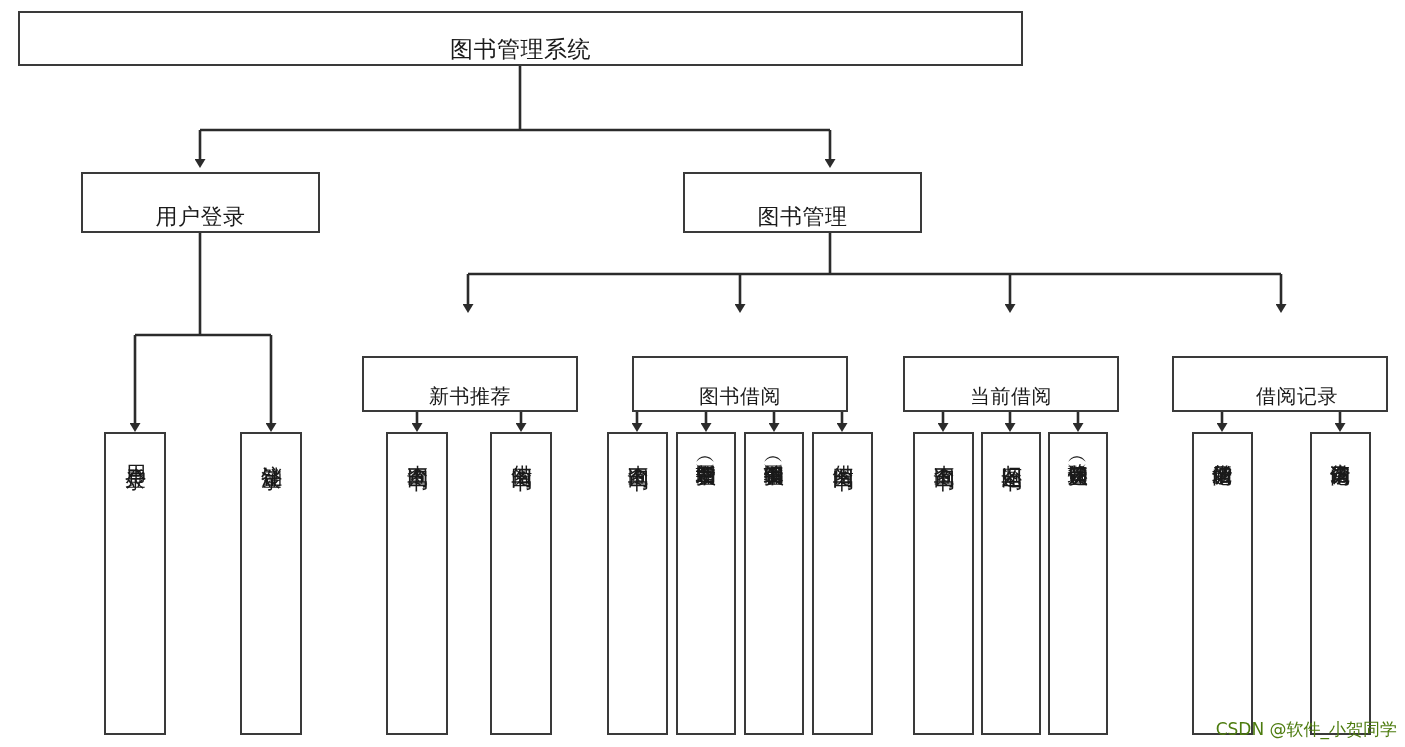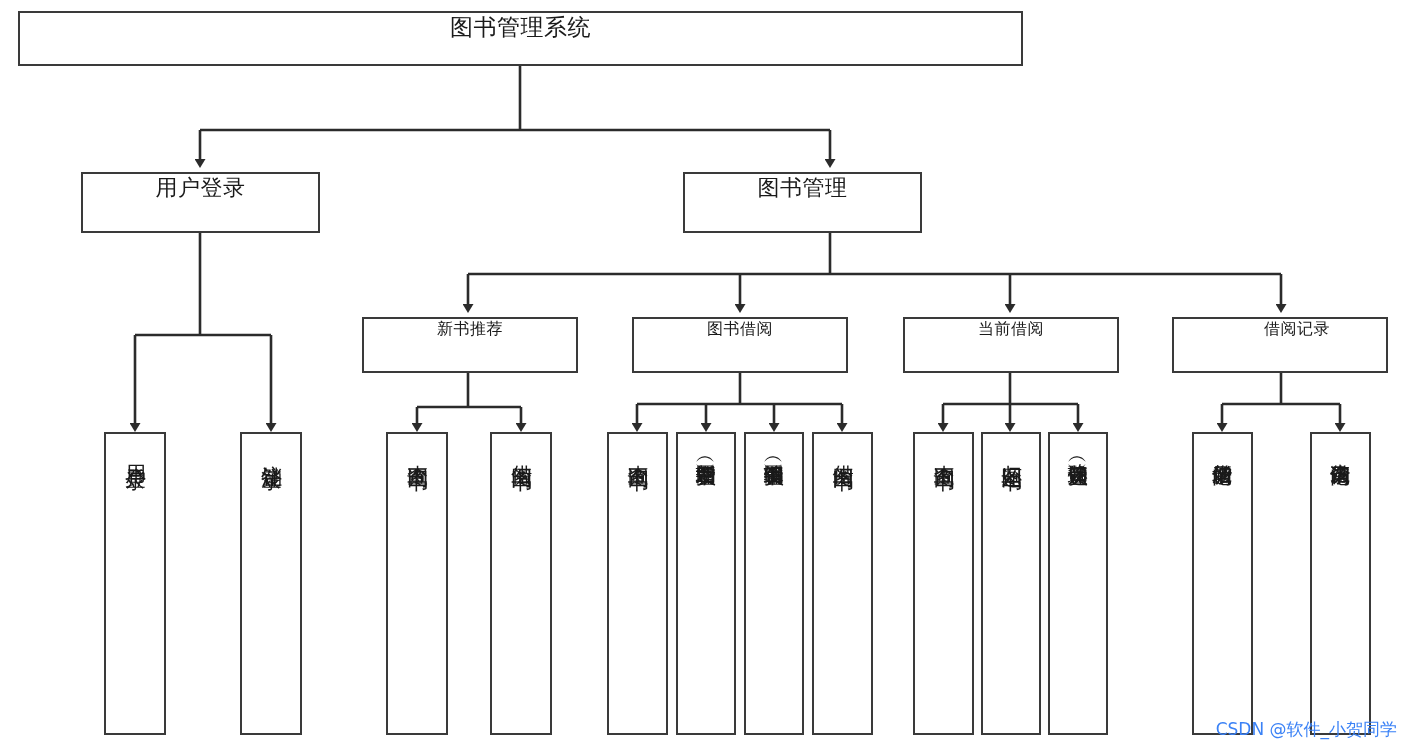--- a/index.html
+++ b/index.html
@@ -24,34 +24,34 @@
     width: 1405px;
     height: 747px;
     pointer-events: none;
   }
   .node {
     position: absolute;
     box-sizing: border-box;
     background: #ffffff;
     border: 2px solid #3a3a3a;
     display: flex;
-    align-items: flex-start;
+    align-items: flex-end;
     justify-content: center;
     color: #1a1a1a;
     z-index: 2;
   }
   .node-label {
     display: block;
     line-height: 1.28;
     white-space: nowrap;
     letter-spacing: 0.5px;
   }
   .node.root { font-size: 23px; }
   .node.level2 { font-size: 22px; }
-  .node.level3 { font-size: 16px; }
+  .node.level3 { font-size: 20px; margin-top: 39px; }
   .node.leaf {
     align-items: flex-start;
     padding-top: 14px;
   }
   .node.leaf .node-label {
     writing-mode: vertical-rl;
     text-orientation: upright;
     font-size: 21px;
     line-height: 1.32;
     letter-spacing: 2px;
@@ -59,21 +59,21 @@
   }
   .node.leaf.tall-text .node-label {
     font-size: 20px;
     letter-spacing: 0.5px;
   }
   #watermark {
     position: absolute;
     right: 8px;
     bottom: 6px;
     font-size: 17px;
-    color: #3b82f6;
+    color: #4d7c0f;
     white-space: nowrap;
     z-index: 5;
     font-family: "DejaVu Sans", "Liberation Sans", sans-serif;
   }
 </style>
 </head>
 <body>
 
 <div id="diagram-root">
 

